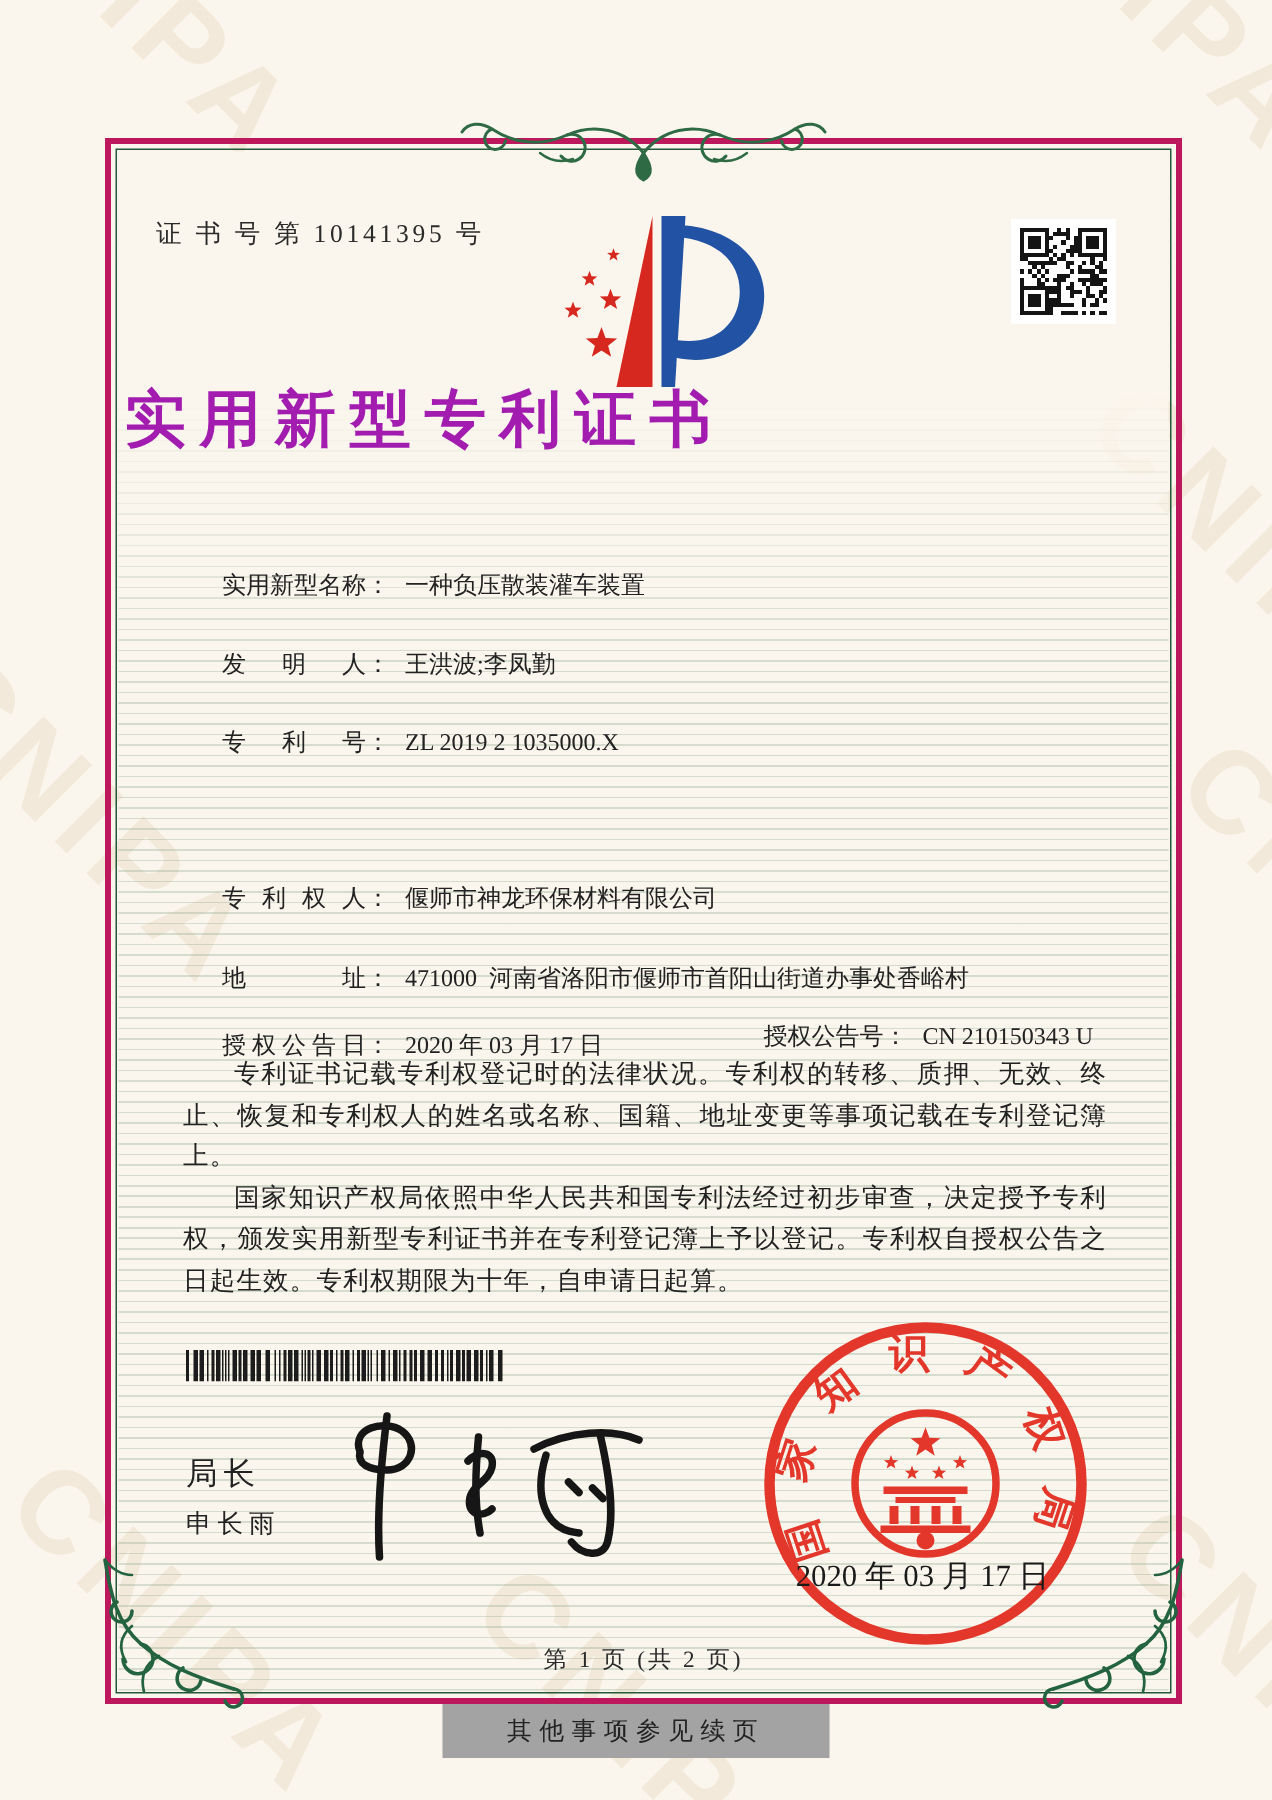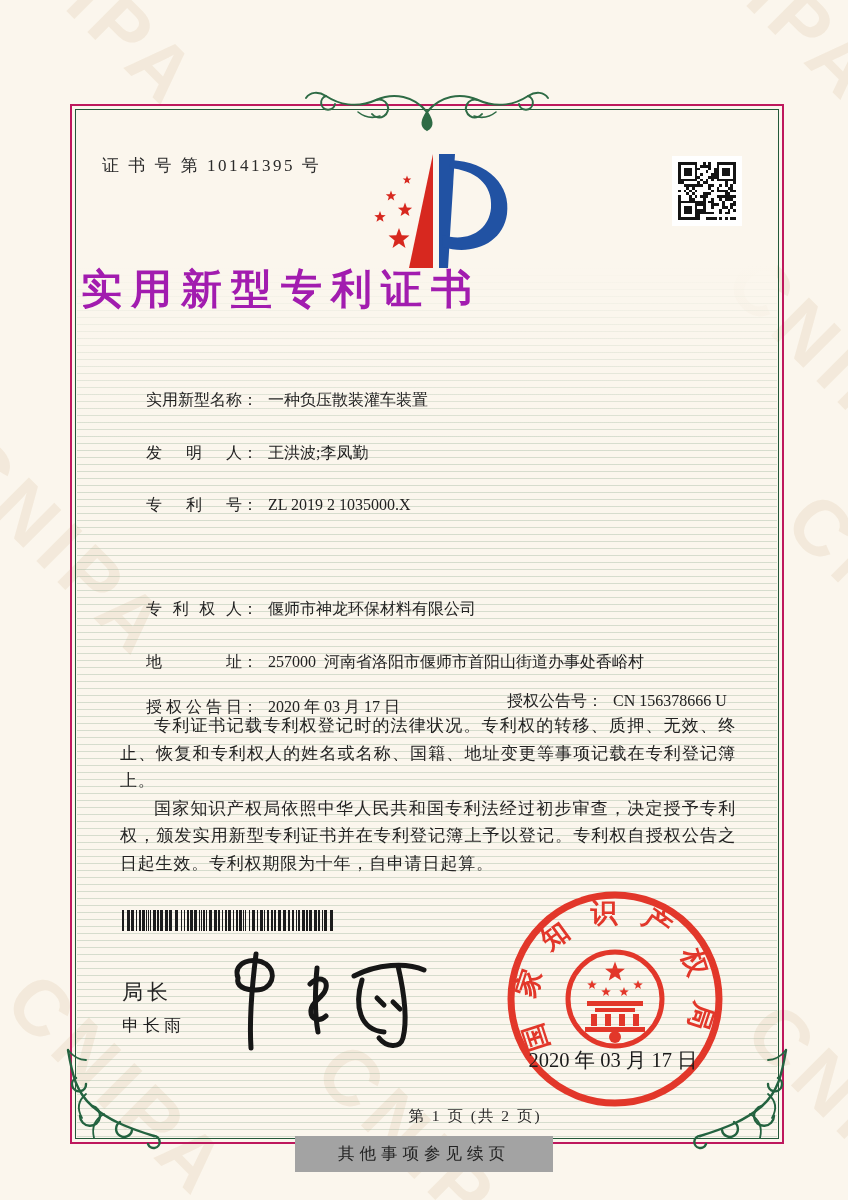--- a/index.html
+++ b/index.html
@@ -10,22 +10,22 @@
     color:#1d1d1d;
   }
   .watermark{
     position:absolute;z-index:0;pointer-events:none;
     font-family:"Liberation Sans","DejaVu Sans",sans-serif;
     font-weight:700;font-size:78px;letter-spacing:8px;
     color:rgba(205,170,125,0.16);
     transform:rotate(45deg);white-space:nowrap;user-select:none;
   }
   .frame{
-    position:absolute;left:70px;top:104px;width:710px;height:1036px;
-    border:2px solid #be185d;z-index:1;
+    position:absolute;left:70px;top:92px;width:710px;height:1036px;
+    border:4px solid #be185d;z-index:1;
   }
   .frame-inner{
     position:absolute;inset:3px;border:1px solid #235839;pointer-events:none;
   }
   .lines{
     position:absolute;inset:5px;z-index:0;pointer-events:none;
     background:repeating-linear-gradient(0deg,
       rgba(138,168,140,0.33) 0px, rgba(138,168,140,0.33) 1px,
       rgba(0,0,0,0) 1px, rgba(0,0,0,0) 7px);
   }
@@ -62,21 +62,21 @@
   .body-text p{margin:0;text-indent:2em;}
   .barcode{position:absolute;left:50px;top:804px;width:215px;height:21px;}
   .director-label{position:absolute;left:50px;top:872px;font-size:21px;letter-spacing:4px;
       font-family:"Liberation Sans","DejaVu Sans",sans-serif;color:#222;}
   .director-name{position:absolute;left:50px;top:908px;font-size:17px;letter-spacing:4px;
       font-family:Liberation Serif, serif;color:#222;}
   .signature{position:absolute;left:150px;top:838px;width:230px;height:115px;}
   .seal{position:absolute;left:428px;top:778px;width:230px;height:230px;mix-blend-mode:multiply;}
   .page-indicator{
     position:absolute;left:0;top:1000px;width:100%;text-align:center;
-    font-size:15.5px;letter-spacing:2px;color:#2a2a2a;padding-left:48px;
+    font-size:15.5px;letter-spacing:2px;color:#2a2a2a;
   }
   .continuation{
     position:absolute;left:50%;top:1136px;transform:translateX(-50%);
     background:#a3a3a3;padding:7px 43px;z-index:2;
     font-size:16.5px;letter-spacing:5px;color:#222;white-space:nowrap;
   }
   .ornament-top{position:absolute;left:50%;top:-28px;transform:translateX(-50%);z-index:3;}
   .flourish{position:absolute;z-index:3;}
   .flourish.br{right:-12px;bottom:-14px;}
   .flourish.bl{left:-12px;bottom:-14px;transform:scaleX(-1);}
@@ -392,26 +392,26 @@
     <div class="frow" style="top:319px">
       <span class="flabel">发明人</span><span>：</span><span class="fvalue">王洪波;李凤勤</span>
     </div>
     <div class="frow" style="top:371px">
       <span class="flabel">专利号</span><span>：</span><span class="fvalue">ZL 2019 2 1035000.X</span>
     </div>
     <div class="frow" style="top:475px">
       <span class="flabel">专利权人</span><span>：</span><span class="fvalue">偃师市神龙环保材料有限公司</span>
     </div>
     <div class="frow" style="top:528px">
-      <span class="flabel">地址</span><span>：</span><span class="fvalue">257000  河南省洛阳市偃师市首阳山街道办事处香峪村</span>
+      <span class="flabel">地址</span><span>：</span><span class="fvalue">471000  河南省洛阳市偃师市首阳山街道办事处香峪村</span>
     </div>
     <div class="frow" style="top:573px;right:50px">
       <span class="flabel">授权公告日</span><span>：</span><span class="fvalue">2020 年 03 月 17 日</span>
       <span class="fpair2">
-        <span class="flabel">授权公告号</span><span>：</span><span class="fvalue">CN 156378666 U</span>
+        <span class="flabel">授权公告号</span><span>：</span><span class="fvalue">CN 210150343 U</span>
       </span>
     </div>
 
     <div class="body-text">
       <p>专利证书记载专利权登记时的法律状况。专利权的转移、质押、无效、终止、恢复和专利权人的姓名或名称、国籍、地址变更等事项记载在专利登记簿上。</p>
       <p>国家知识产权局依照中华人民共和国专利法经过初步审查，决定授予专利权，颁发实用新型专利证书并在专利登记簿上予以登记。专利权自授权公告之日起生效。专利权期限为十年，自申请日起算。</p>
     </div>
 
     <svg class="barcode" id="barcodesvg" viewBox="0 0 215 21" preserveAspectRatio="none">
         <rect x="0" y="0" width="2" height="21" fill="#1c1c1c"></rect>

